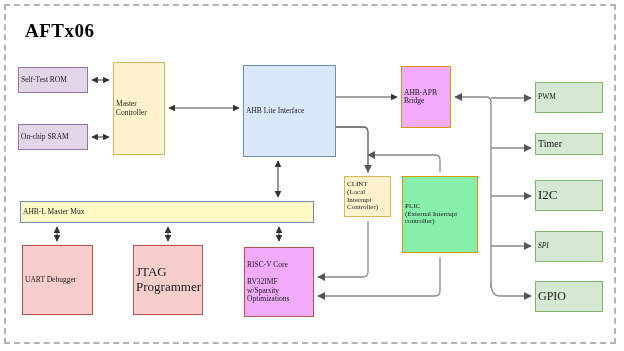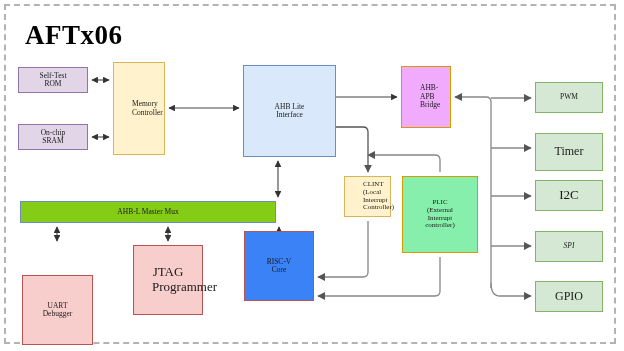--- a/index.html
+++ b/index.html
@@ -16,43 +16,43 @@
     left:4px;top:4px;
     width:612px;height:340px;
     border:2px dashed #b3b3b3;
     box-sizing:border-box;
   }
   #diagram-title{
     position:absolute;
     left:25px;top:20px;
     font-family:"Liberation Serif", serif;
     font-weight:bold;
-    font-size:27px;
+    font-size:19px;
     color:#000000;
     letter-spacing:0.5px;
     white-space:nowrap;
   }
   #wires{
     position:absolute;left:0;top:0;
     width:624px;height:351px;
     pointer-events:none;
   }
   .node{
     position:absolute;
     box-sizing:border-box;
     display:flex;
     align-items:center;
     justify-content:center;
-    text-align:center;
+    text-align:left;
     font-family:"Liberation Serif", serif;
     color:#1a1a1a;
     line-height:1.12;
     border-width:1px;
     border-style:solid;
-    padding:1px 18px;
+    padding:1px 2px;
   }
   .node .lbl{display:block;white-space:pre-line;}
 </style>
 </head>
 <body>
 
 <div id="canvas">
 
   <div id="chip-boundary"></div>
 
@@ -112,21 +112,21 @@
           <span class="lbl">Self-Test ROM</span>
         </div>
       </div>
       <div class="node" style="left: 18px; top: 124px; width: 70px; height: 26px; background: rgb(225, 213, 231); border-color: rgb(150, 115, 166); font-size: 7.5px;">
         <div style="width: 100%;">
           <span class="lbl">On-chip SRAM</span>
         </div>
       </div>
       <div class="node" style="left: 113px; top: 62px; width: 52px; height: 93px; background: rgb(255, 242, 204); border-color: rgb(214, 182, 86); font-size: 7.5px;">
         <div style="width: 100%;">
-          <span class="lbl">Memory
+          <span class="lbl">Master
 Controller</span>
         </div>
       </div>
       <div class="node" style="left: 243px; top: 65px; width: 93px; height: 92px; background: rgb(218, 232, 252); border-color: rgb(108, 142, 191); font-size: 7.5px;">
         <div style="width: 100%;">
           <span class="lbl">AHB Lite Interface</span>
         </div>
       </div>
       <div class="node" style="left: 401px; top: 66px; width: 50px; height: 62px; background: #f0abfc; border-color: rgb(215, 155, 0); font-size: 7.5px;">
         <div style="width: 100%;">
@@ -142,46 +142,49 @@
 Controller)</span>
         </div>
       </div>
       <div class="node" style="left: 402px; top: 176px; width: 76px; height: 77px; background: #86efac; border-color: rgb(215, 155, 0); font-size: 7px;">
         <div style="width: 100%;">
           <span class="lbl">PLIC
 (External Interrupt
 controller)</span>
         </div>
       </div>
-      <div class="node" style="left: 20px; top: 201px; width: 256px; height: 22px; background: #84cc16; border-color: rgb(108, 142, 191); font-size: 7.5px;">
+      <div class="node" style="left: 20px; top: 201px; width: 294px; height: 22px; background: #fef9c3; border-color: rgb(108, 142, 191); font-size: 7.5px;">
         <div style="width: 100%;">
           <span class="lbl">AHB-L Master Mux</span>
         </div>
       </div>
-      <div class="node" style="left: 22px; top: 245px; width: 71px; height: 70px; background: rgb(248, 206, 204); border-color: rgb(184, 84, 80); font-size: 7.5px; margin-top: 30px;">
+      <div class="node" style="left: 22px; top: 245px; width: 71px; height: 70px; background: rgb(248, 206, 204); border-color: rgb(184, 84, 80); font-size: 7.5px;">
         <div style="width: 100%;">
           <span class="lbl">UART Debugger</span>
         </div>
       </div>
       <div class="node" style="left: 133px; top: 245px; width: 70px; height: 70px; background: rgb(248, 206, 204); border-color: rgb(184, 84, 80); font-size: 13px;">
         <div style="width: 100%;">
           <span class="lbl">JTAG Programmer</span>
         </div>
       </div>
-      <div class="node" style="left: 244px; top: 231px; width: 70px; height: 70px; background: #3b82f6; border-color: rgb(184, 84, 80); font-size: 7.5px;">
+      <div class="node" style="left: 244px; top: 247px; width: 70px; height: 70px; background: #f0abfc; border-color: rgb(184, 84, 80); font-size: 7.5px;">
         <div style="width: 100%;">
           <span class="lbl">RISC-V Core</span>
+          <span class="lbl" style="display: block; margin-top: 9px;">RV32IMF
+w/Sparsity
+Optimizations</span>
         </div>
       </div>
       <div class="node" style="left: 535px; top: 82px; width: 68px; height: 31px; background: rgb(213, 232, 212); border-color: rgb(130, 179, 102); font-size: 7.5px;">
         <div style="width: 100%;">
           <span class="lbl">PWM</span>
         </div>
       </div>
-      <div class="node" style="left: 535px; top: 133px; width: 68px; height: 38px; background: rgb(213, 232, 212); border-color: rgb(130, 179, 102); font-size: 12px;">
+      <div class="node" style="left: 535px; top: 133px; width: 68px; height: 22px; background: rgb(213, 232, 212); border-color: rgb(130, 179, 102); font-size: 10px;">
         <div style="width: 100%;">
           <span class="lbl">Timer</span>
         </div>
       </div>
       <div class="node" style="left: 535px; top: 180px; width: 68px; height: 31px; background: rgb(213, 232, 212); border-color: rgb(130, 179, 102); font-size: 13px;">
         <div style="width: 100%;">
           <span class="lbl">I2C</span>
         </div>
       </div>
       <div class="node" style="left: 535px; top: 231px; width: 68px; height: 31px; background: rgb(213, 232, 212); border-color: rgb(130, 179, 102); font-size: 7.5px; font-style: italic;">

